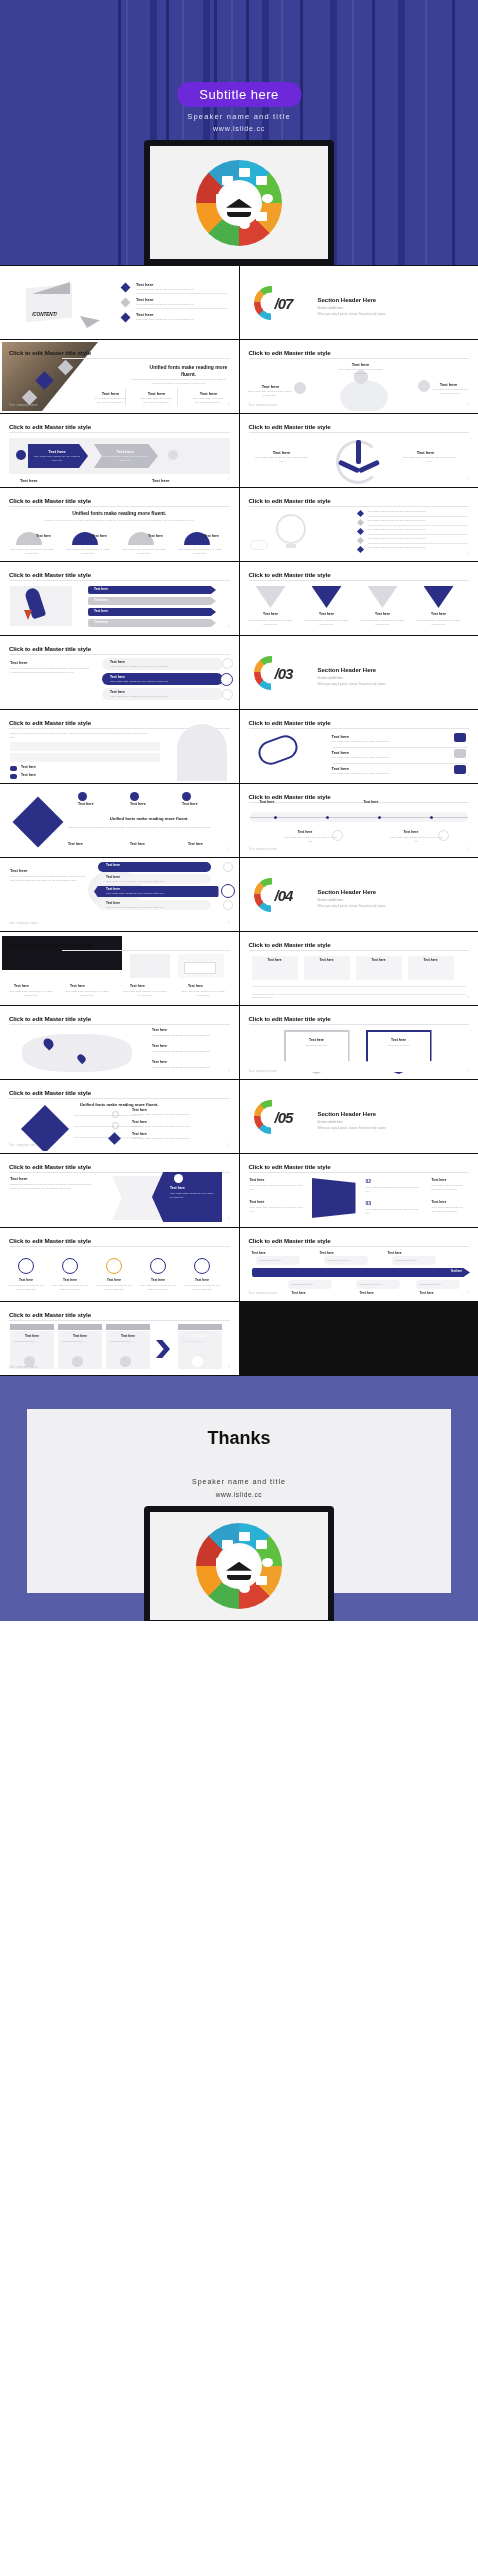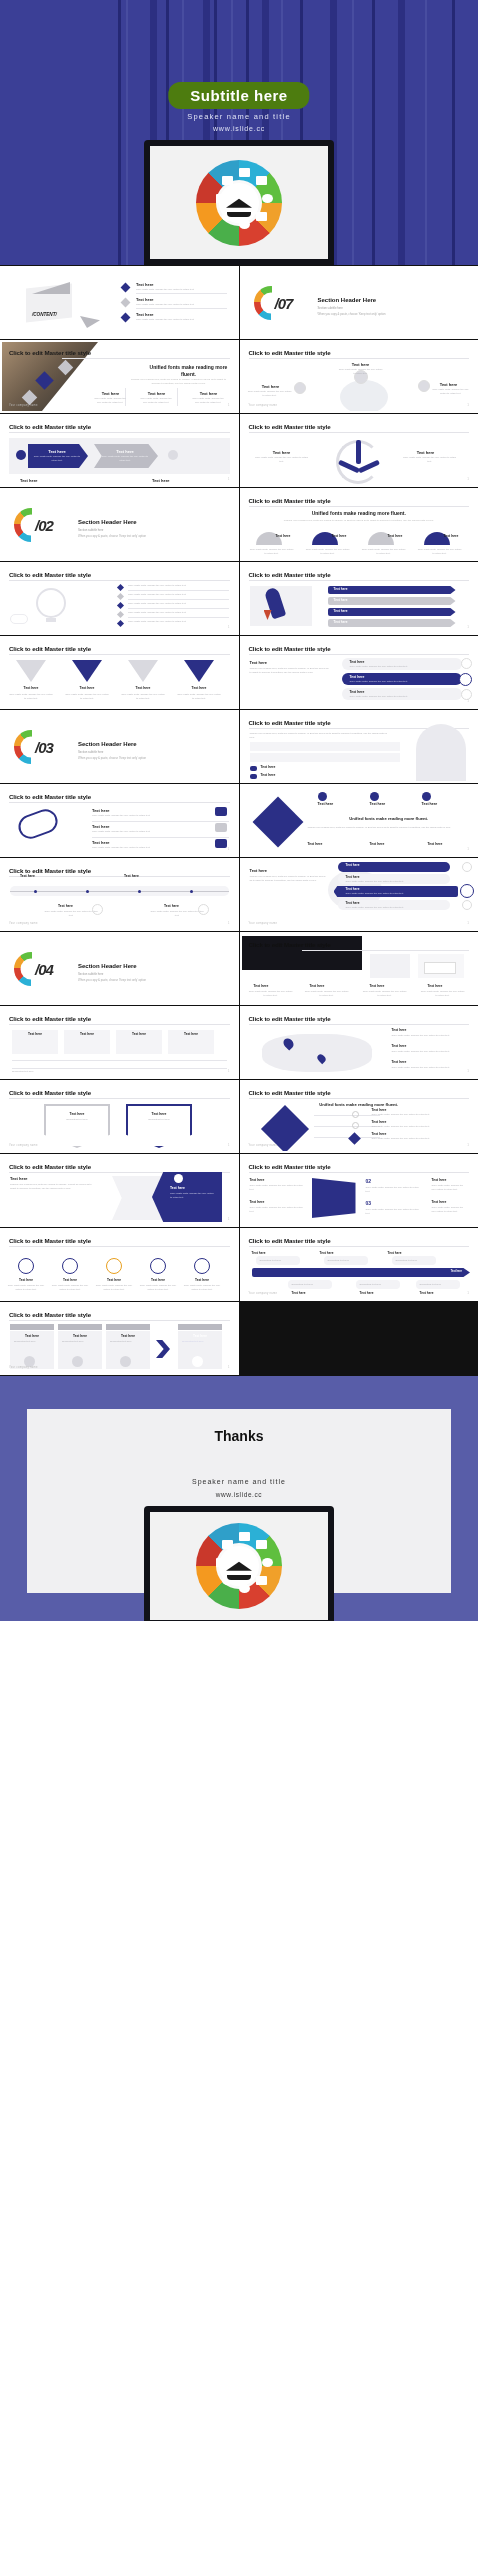--- a/index.html
+++ b/index.html
@@ -18,21 +18,21 @@
   .drape { position:absolute; top:0; bottom:0; width:3px; background:rgba(20,22,90,.55); }
   .drape.w { width:7px; background:rgba(26,28,105,.45); }
   .drape.l { background:rgba(96,102,180,.35); width:2px; }
   .cover-title {
     position:absolute; left:0; right:0; top:48px; text-align:center;
     color:#ffffff; font-size:25px; font-weight:bold; letter-spacing:1px;
     text-shadow:0 1px 2px rgba(0,0,0,.25);
   }
   .cover-sub {
     position:absolute; left:50%; transform:translateX(-50%); top:82px;
-    background:#4d7c0f; color:#ffffff; font-size:15px; font-weight:bold;
+    background:#6d28d9; color:#ffffff; font-size:13px; font-weight:normal;
     padding:5px 22px; border-radius:12px; letter-spacing:.5px;
   }
   .cover-speaker { position:absolute; left:0; right:0; top:112px; text-align:center;
     color:#dfe2f5; font-size:7.5px; letter-spacing:1.2px; }
   .cover-site { position:absolute; left:0; right:0; top:125px; text-align:center;
     color:#dfe2f5; font-size:7px; letter-spacing:.8px; }
 
   
   .laptop { position:absolute; left:50%; transform:translateX(-50%); top:140px;
     width:190px; height:125px; background:#111218; border-radius:4px 4px 0 0; padding:6px; }
@@ -96,21 +96,21 @@
   .circ { position:absolute; border-radius:50%; border:.8px solid #ddd; }
   .photo { position:absolute; background:linear-gradient(135deg,#a98f72,#6b5b4a 45%,#2a2a2a); }
   .dark { position:absolute; background:#14141a; }
   .vline { position:absolute; background:#e5e5ea; width:1px; }
   .hline { position:absolute; background:#e5e5ea; height:1px; }
 
   
   .closing { position:relative; width:478px; height:245px; background:#585da8; overflow:hidden; }
   .closing-card { position:absolute; left:27px; right:27px; top:33px; bottom:28px; background:#f0f0f2; }
   .thanks { position:absolute; left:0; right:0; top:52px; text-align:center;
-    font-size:14px; font-weight:bold; color:#111; }
+    font-size:18px; font-weight:bold; color:#111; }
   .slogan { position:absolute; left:0; right:0; top:70px; text-align:center;
     font-size:18px; font-weight:bold; color:#111; }
   .c-speaker { position:absolute; left:0; right:0; top:102px; text-align:center;
     font-size:7px; color:#333; letter-spacing:1px; }
   .c-site { position:absolute; left:0; right:0; top:115px; text-align:center;
     font-size:6.5px; color:#333; letter-spacing:.6px; }
   .c-laptop { position:absolute; left:50%; transform:translateX(-50%); top:130px;
     width:190px; height:120px; background:#111218; border-radius:4px 4px 0 0; padding:6px; }
 </style>
 </head>
@@ -259,29 +259,20 @@
     <div style="position:absolute;left:96px;top:48px;width:22px;height:5px;background:#2b2f86;border-radius:2px;transform:rotate(25deg)"></div>
     <div style="position:absolute;left:116px;top:48px;width:22px;height:5px;background:#2b2f86;border-radius:2px;transform:rotate(-25deg)"></div>
     <div class="th" style="position:absolute;left:20px;top:34px;width:40px;text-align:center">Text here</div>
     <div class="tb" style="position:absolute;left:12px;top:40px;width:56px;text-align:center">Copy paste fonts. Choose the only option to retain text.</div>
     <div class="th" style="position:absolute;left:164px;top:34px;width:40px;text-align:center">Text here</div>
     <div class="tb" style="position:absolute;left:160px;top:40px;width:56px;text-align:center">Copy paste fonts. Choose the only option to retain text.</div>
     <div class="s-pg">1</div>
   </div>
     </div>
 
-  <div class="slide">
-      <div class="slide-inner">
-    <div class="sec-arc"></div>
-    <div class="sec-num">/02</div>
-    <div class="sec-head">Section Header Here</div>
-    <div class="sec-sub">Section subtitle here</div>
-    <div class="sec-desc">When you copy &amp; paste, choose 'Keep text only' option</div>
-  </div>
-    </div>
 
   <div class="slide">
       <div class="slide-inner">
     <div class="s-title">Click to edit Master title style</div>
     <div class="s-rule"></div>
     <div class="lead" style="left:0;right:0;top:20px">Unified fonts make reading more fluent.</div>
     <div class="leadsub" style="left:30px;right:30px;top:29px">Thanks your reading PPT, fonts are unified to change. In Built file saved as to adapt to Chinese typesetting, use the official fonts in PPT.</div>
     <div style="position:absolute;left:14px;top:42px;width:26px;height:13px;background:#c8c8ce;border-radius:13px 13px 0 0"></div>
     <div style="position:absolute;left:70px;top:42px;width:26px;height:13px;background:#2b2f86;border-radius:13px 13px 0 0"></div>
     <div style="position:absolute;left:126px;top:42px;width:26px;height:13px;background:#c8c8ce;border-radius:13px 13px 0 0"></div>
@@ -588,20 +579,29 @@
     <div class="tb" style="position:absolute;left:130px;top:31px;width:88px">Copy paste fonts. Choose the only option to retain text.</div>
     <div class="th" style="position:absolute;left:130px;top:38px;font-size:3.4px">Text here</div>
     <div class="tb" style="position:absolute;left:130px;top:43px;width:88px">Copy paste fonts. Choose the only option to retain text.</div>
     <div class="th" style="position:absolute;left:130px;top:50px;font-size:3.4px">Text here</div>
     <div class="tb" style="position:absolute;left:130px;top:55px;width:88px">Copy paste fonts. Choose the only option to retain text.</div>
     <div class="s-foot">Your company name</div>
     <div class="s-pg">1</div>
   </div>
     </div>
 
+  <div class="slide">
+      <div class="slide-inner">
+    <div class="sec-arc"></div>
+    <div class="sec-num">/05</div>
+    <div class="sec-head">Section Header Here</div>
+    <div class="sec-sub">Section subtitle here</div>
+    <div class="sec-desc">When you copy &amp; paste, choose 'Keep text only' option</div>
+  </div>
+    </div>
 
   <div class="slide">
       <div class="slide-inner">
     <div class="s-title">Click to edit Master title style</div>
     <div class="s-rule"></div>
     <div class="th" style="position:absolute;left:8px;top:20px">Text here</div>
     <div class="tb" style="position:absolute;left:8px;top:27px;width:88px">Thanks your reading PPT, fonts are unified to change. In Built file saved as to adapt to Chinese typesetting, use the official fonts in PPT.</div>
     <div style="position:absolute;left:110px;top:20px;width:54px;height:44px;background:#f2f2f5;clip-path:polygon(0 0,100% 0,100% 100%,0 100%,18% 50%)"></div>
     <div style="position:absolute;left:150px;top:16px;width:70px;height:50px;background:#2b2f86;clip-path:polygon(16% 0,100% 0,100% 100%,16% 100%,0 50%)"></div>
     <div class="th" style="position:absolute;left:168px;top:30px;font-size:3.4px;color:#fff">Text here</div>

